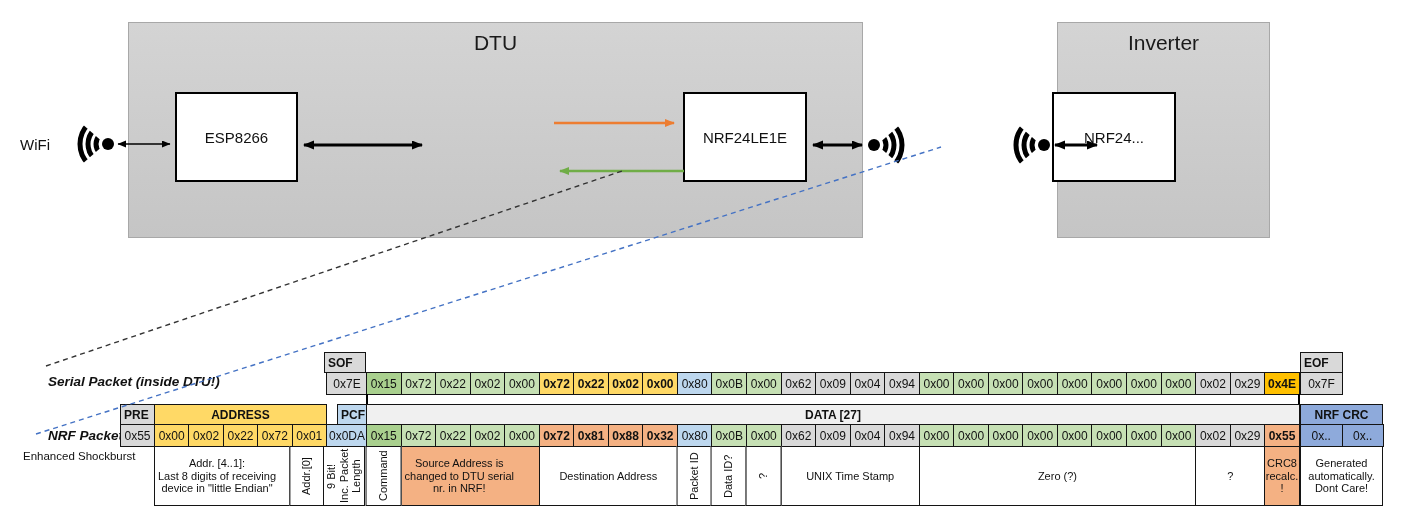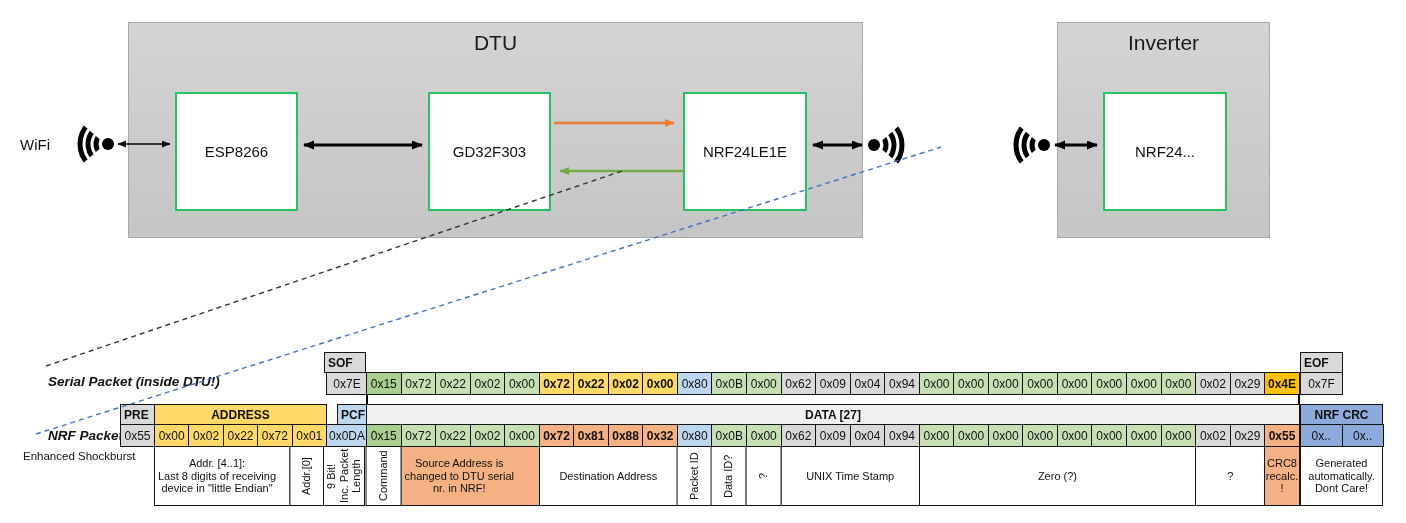--- a/index.html
+++ b/index.html
@@ -1,21 +1,21 @@
 <!DOCTYPE html>
 <html><head>
 <meta charset="utf-8">
 <style>
   html,body{margin:0;padding:0;background:#fff;}
   #stage{position:relative;width:1406px;height:523px;background:#fff;overflow:hidden;
          font-family:"Liberation Sans",sans-serif;color:#111;}
   .graybox{position:absolute;background:linear-gradient(180deg,#d4d4d4,#c5c5c5);
            border:1px solid #a8a8a8;box-sizing:border-box;}
   .gtitle{position:absolute;left:0;right:0;top:8px;text-align:center;font-size:21px;color:#1a1a1a;}
-  .chip{position:absolute;width:123px;height:119px;background:#fff;border:2px solid #22c55e;
+  .chip{position:absolute;width:123px;height:90px;background:#fff;border:2px solid #000000;
         box-sizing:border-box;display:flex;align-items:center;justify-content:center;font-size:15px;}
   .wifi-text{position:absolute;left:20px;top:136px;font-size:15px;}
   .pkt-label{position:absolute;font:italic 700 13.5px "Liberation Sans",sans-serif;white-space:nowrap;margin-left:20px;}
   .sub-label{position:absolute;font-size:11.5px;white-space:nowrap;}
   .row{position:absolute;display:flex;}
   .cell{box-sizing:border-box;border:1px solid #141414;background:#fff;height:100%;
         display:flex;align-items:center;justify-content:center;font-size:12px;flex:0 0 auto;
         overflow:hidden;}
   .row .cell{margin-left:-1px;}
   .row .cell:first-child{margin-left:0;}
@@ -55,27 +55,24 @@
   <div class="graybox" style="left:128px;top:22px;width:735px;height:216px">
     <div class="gtitle">DTU</div>
   </div>
   <div class="graybox" style="left:1057px;top:22px;width:213px;height:216px">
     <div class="gtitle">Inverter</div>
   </div>
 
   <div class="chip" style="left:175px;top:92px">
     <span>ESP8266</span>
   </div>
-  <div class="chip" style="left:428px;top:92px">
-    <span>GD32F303</span>
-  </div>
   <div class="chip" style="left:683px;top:92px;width:124px">
     <span>NRF24LE1E</span>
   </div>
-  <div class="chip" style="left:1103px;top:92px;width:124px">
+  <div class="chip" style="left:1052px;top:92px;width:124px">
     <span>NRF24...</span>
   </div>
 
   <div class="wifi-text">WiFi</div>
 
   <div class="pkt-label" style="left:28px;top:374px">Serial Packet (inside DTU!)</div>
 
   <div class="cell single hgray ha" style="left:324px;top:352px;width:42px;height:21px">SOF</div>
   <div class="cell single hgray ha" style="left:1300px;top:352px;width:43px;height:21px">EOF</div>
 

